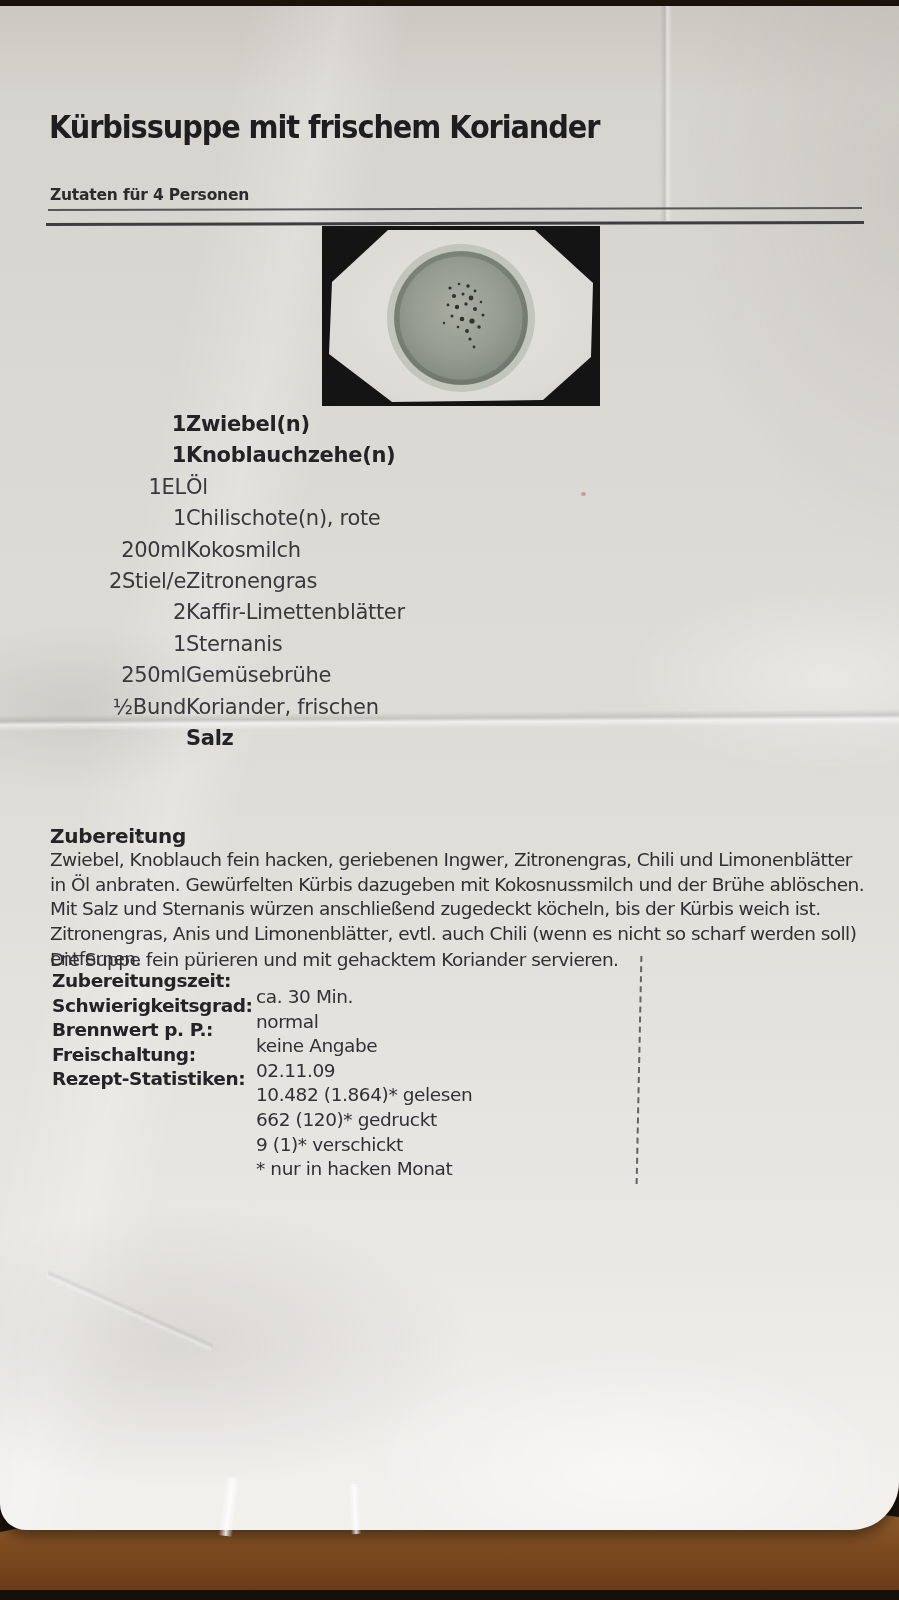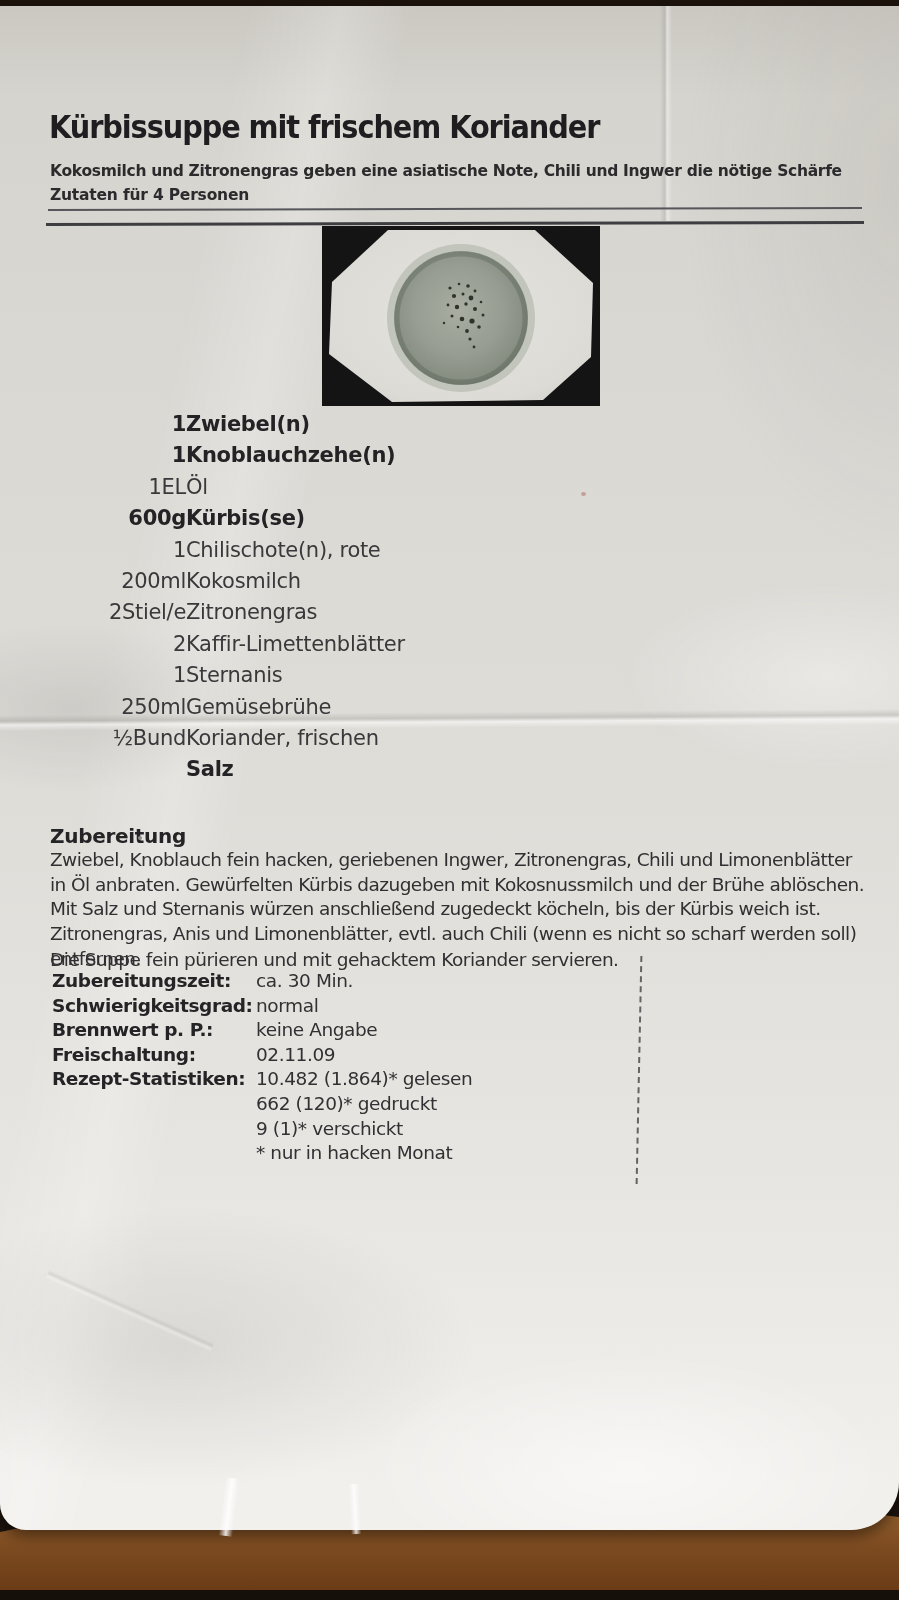--- a/index.html
+++ b/index.html
@@ -69,21 +69,21 @@
   .prep-heading{position:absolute;left:50px;top:818px;font-size:20px;font-weight:bold;letter-spacing:-.3px;color:#242426;}
   .prep-body{
     position:absolute;left:50px;top:842px;width:818px;
     font-size:18.5px;letter-spacing:-.55px;line-height:24.7px;color:#303032;
   }
   .prep-body2{position:absolute;left:50px;top:942px;width:818px;font-size:18.5px;letter-spacing:-.5px;line-height:24.7px;color:#303032;}
 
   .details{position:absolute;left:52px;top:964px;width:600px;}
   .detail-row{display:flex;height:24.6px;font-size:18.5px;letter-spacing:-.4px;}
   .detail-label{flex:0 0 204px;font-weight:bold;color:#242426;}
-  .detail-value{color:#313133;white-space:nowrap;}
+  .detail-value{color:#313133;white-space:nowrap;margin-top:16px;}
 
   .fold-dashed-line{
     position:absolute;left:638px;top:950px;height:228px;width:0;
     border-left:2.5px dashed #4d4d4f;opacity:.85;transform:rotate(1.2deg);
   }
   .speck-pink{position:absolute;left:581px;top:486px;width:5px;height:4px;border-radius:50%;background:#c49f97;}
   .speck-gray{position:absolute;left:138px;top:830px;width:4px;height:4px;border-radius:50%;background:#8e8e89;}
 </style>
 </head>
 <body>
@@ -95,21 +95,20 @@
 
   <div class="paper">
 
     <div class="crease-h"></div>
     <div class="crease-v-top"></div>
     <div class="fold-streak-1"></div>
     <div class="fold-streak-2"></div>
     <div class="fold-streak-3"></div>
 
     <div class="page-title">Kürbissuppe mit frischem Koriander</div>
-    <div class="page-sub">Kokosmilch und Zitronengras geben eine asiatische Note, Chili und Ingwer die nötige Schärfe</div>
     <div class="servings">Zutaten für 4 Personen</div>
     <div class="rule-thin"></div>
     <div class="rule-thick"></div>
 
     <div class="photo">
       <svg width="278" height="180" viewBox="0 0 278 180" aria-hidden="true">
         <defs>
           <radialGradient id="soupGrad" cx="48%" cy="44%" r="60%">
             <stop offset="0%" stop-color="#a9ada2"></stop>
             <stop offset="55%" stop-color="#979d92"></stop>
@@ -160,24 +159,20 @@
           <span class="ing-name">Zwiebel(n)</span>
         </div>
       <div class="ing-row b">
           <span class="ing-qty">1</span>
           <span class="ing-name">Knoblauchzehe(n)</span>
         </div>
       <div class="ing-row">
           <span class="ing-qty">1EL</span>
           <span class="ing-name">Öl</span>
         </div>
-      <div class="ing-row b">
-          <span class="ing-qty">600g</span>
-          <span class="ing-name">Kürbis(se)</span>
-        </div>
       <div class="ing-row">
           <span class="ing-qty">1</span>
           <span class="ing-name">Chilischote(n), rote</span>
         </div>
       <div class="ing-row">
           <span class="ing-qty">200ml</span>
           <span class="ing-name">Kokosmilch</span>
         </div>
       <div class="ing-row">
           <span class="ing-qty">2Stiel/e</span>

